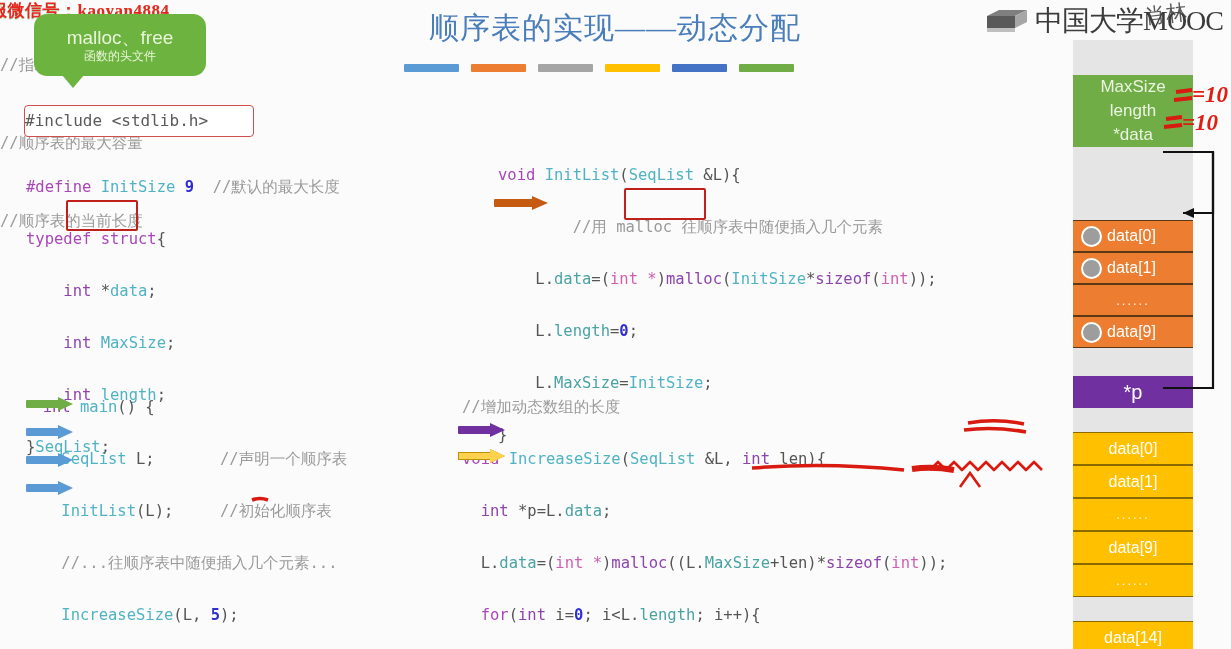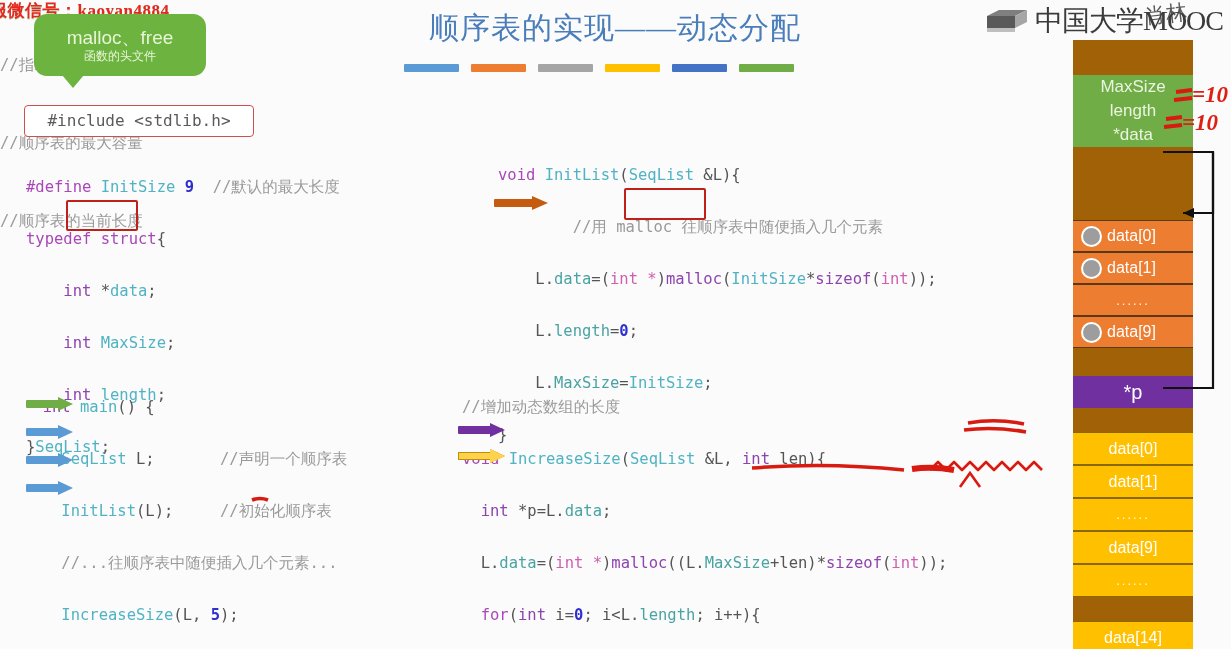--- a/index.html
+++ b/index.html
@@ -46,21 +46,21 @@
   }
   #callout .l2{font-family:"Liberation Serif","DejaVu Serif",serif;font-size:12px;}
   #callout:after{
     content:"";position:absolute;left:28px;bottom:-12px;
     border-left:11px solid transparent;border-right:11px solid transparent;
     border-top:13px solid #6db33f;
   }
   #include-box{
     position:absolute;left:24px;top:105px;width:228px;height:30px;
     border:1.5px solid #cf4f4f;border-radius:4px;background:#fff;
-    display:flex;align-items:center;justify-content:center;
+    display:flex;align-items:center;justify-content:flex-start;
   }
   
   .code{
     font-family:"DejaVu Sans Mono","Liberation Mono",monospace;
     font-size:15.5px;line-height:26px;white-space:pre;color:#555;
   }
   .kw{color:#a947b8;}         
   .kw2{color:#8e44ad;}
   .type{color:#4fb3c4;}       
   .fn{color:#4fb3c4;}
@@ -74,21 +74,21 @@
   #blkC{position:absolute;left:24px;top:368px;}
   #blkD{position:absolute;left:462px;top:368px;}
   
   .redbox{position:absolute;border:2.5px solid #c0201a;border-radius:2px;}
   
   .arrow{position:absolute;height:14px;}
   .arrow .shaft{position:absolute;left:0;top:3px;height:8px;border-radius:1px;}
   .arrow .head{position:absolute;top:0;width:0;height:0;
     border-top:7px solid transparent;border-bottom:7px solid transparent;}
   
-  #mem{position:absolute;left:1073px;top:40px;width:120px;height:609px;background:#a16207;}
+  #mem{position:absolute;left:1073px;top:40px;width:120px;height:609px;background:#e5e5e5;}
   #mem .cell{position:absolute;left:0;width:120px;box-sizing:border-box;
     display:flex;align-items:center;color:#fff;font-size:16px;}
   #mem .green{background:#70ad47;justify-content:center;}
   #mem .orange{background:#ed7d31;border-top:1.5px solid #5a3a16;border-bottom:1.5px solid #5a3a16;}
   #mem .yellow{background:#ffc000;border-top:1.5px solid #8a6a00;border-bottom:1.5px solid #8a6a00;justify-content:center;}
   #mem .purple{background:#7030a0;justify-content:center;font-size:20px;}
   #mem .bullet{width:17px;height:17px;border-radius:50%;background:#9d9d9d;
     border:2px solid #fff;margin:0 5px 0 8px;flex:0 0 auto;}
   #mem .dots{letter-spacing:2px;font-size:13px;opacity:.9;}
   #green-label{position:absolute;left:1073px;top:75px;width:120px;height:72px;

